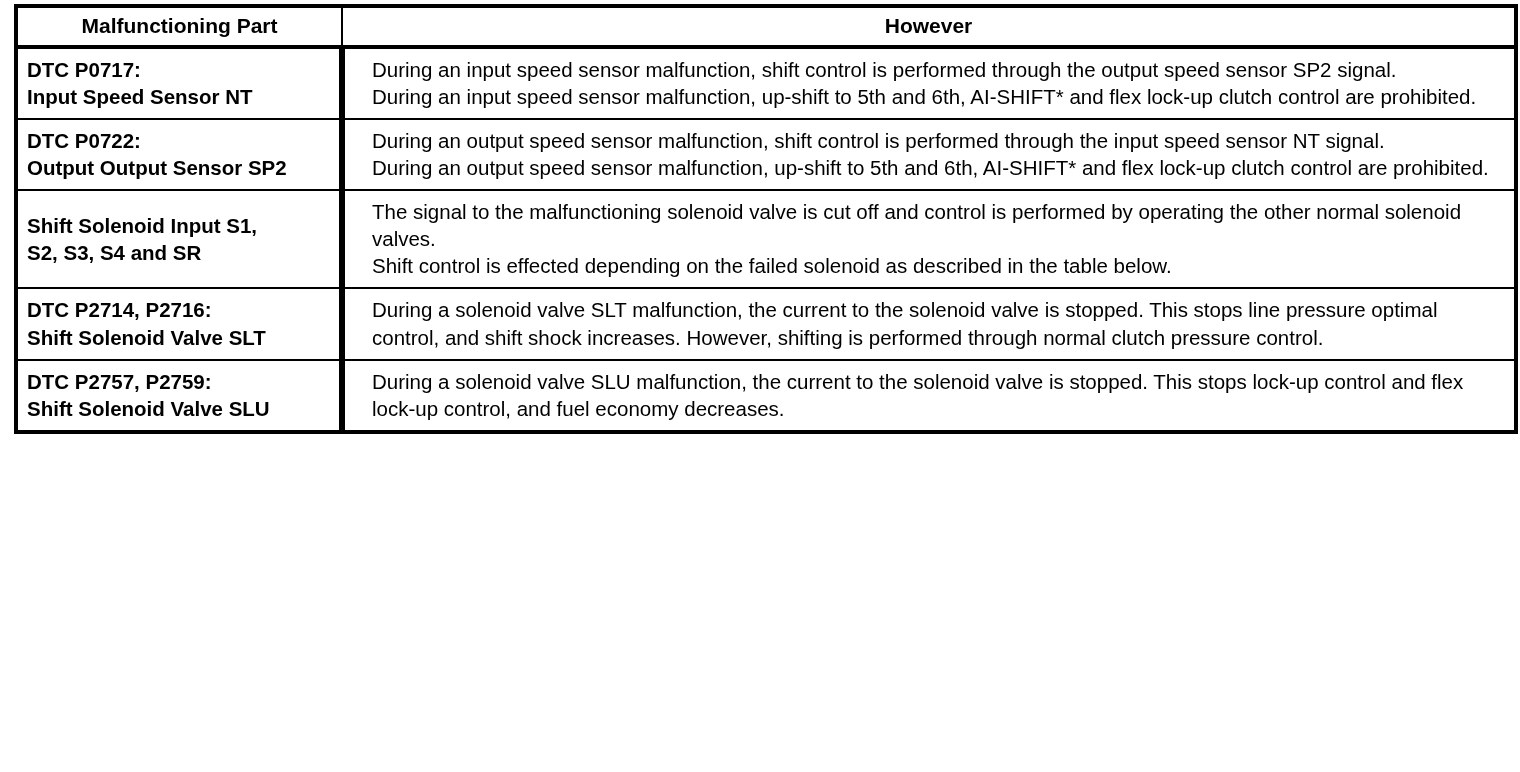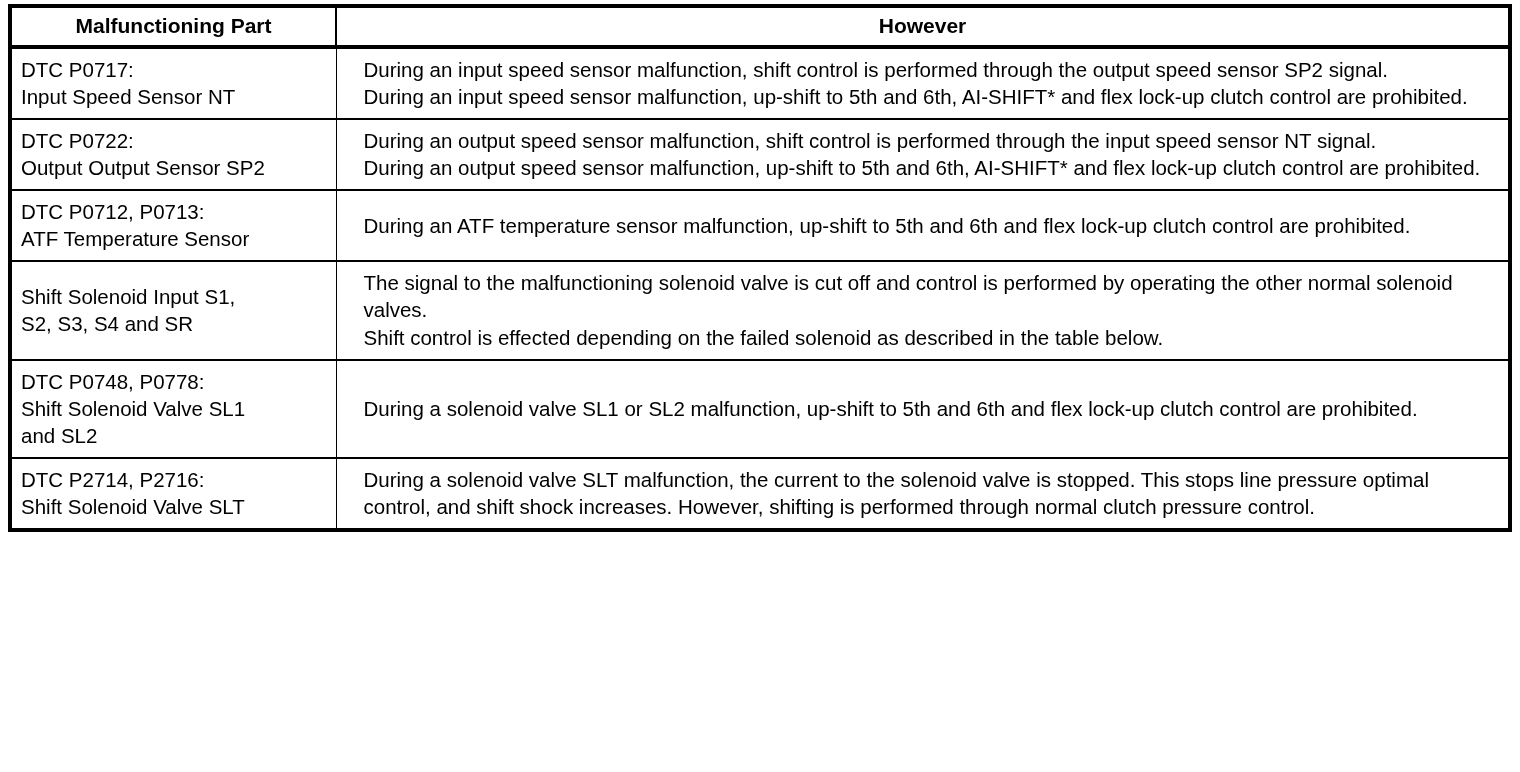--- a/index.html
+++ b/index.html
@@ -17,21 +17,21 @@
     position: relative;
     width: 1520px;
     height: 772px;
     background: #ffffff;
     overflow: hidden;
   }
 
   
   .dtc-table {
     position: absolute;
-    left: 8px;
+    left: 14px;
     top: 4px;
     width: 1364px;
     border-collapse: collapse;
     table-layout: fixed;
     border: 4px solid #000000;
   }
 
   .dtc-table col.c-part  { width: 326px; }
   .dtc-table col.c-func  { width: 1174px; }
 
@@ -58,22 +58,23 @@
     font-size: 20.5px;
     line-height: 1.32;
     vertical-align: middle;
     text-align: left;
     box-sizing: border-box;
   }
   tbody tr:first-child td {
     border-top: none;
   }
   tbody td.td-part {
-    border-right: 1px solid #000000;
+    border-right: 6px solid #000000;
     white-space: pre-line;
+    font-weight: bold;
   }
   tbody td.td-func {
     white-space: pre-line;
     padding-left: 27px;
     padding-right: 8px;
   }
 </style>
 </head>
 <body>
 
@@ -97,37 +98,31 @@
         <td class="td-func">During an input speed sensor malfunction, shift control is performed through the output speed sensor SP2 signal.
 During an input speed sensor malfunction, up-shift to 5th and 6th, AI-SHIFT* and flex lock-up clutch control are prohibited.</td>
       </tr>
       <tr>
         <td class="td-part">DTC P0722:
 Output Output Sensor SP2</td>
         <td class="td-func">During an output speed sensor malfunction, shift control is performed through the input speed sensor NT signal.
 During an output speed sensor malfunction, up-shift to 5th and 6th, AI-SHIFT* and flex lock-up clutch control are prohibited.</td>
       </tr>
       <tr>
-        <td class="td-part">DTC P0712, P0713:
-ATF Temperature Sensor</td>
-        <td class="td-func">During an ATF temperature sensor malfunction, up-shift to 5th and 6th and flex lock-up clutch control are prohibited.</td>
-      </tr>
-      <tr>
         <td class="td-part">Shift Solenoid Input S1,
 S2, S3, S4 and SR</td>
         <td class="td-func">The signal to the malfunctioning solenoid valve is cut off and control is performed by operating the other normal solenoid valves.
 Shift control is effected depending on the failed solenoid as described in the table below.</td>
       </tr>
       <tr>
-        <td class="td-part">DTC P0748, P0778:
-Shift Solenoid Valve SL1
-and SL2</td>
-        <td class="td-func">During a solenoid valve SL1 or SL2 malfunction, up-shift to 5th and 6th and flex lock-up clutch control are prohibited.</td>
-      </tr>
-      <tr>
         <td class="td-part">DTC P2714, P2716:
 Shift Solenoid Valve SLT</td>
         <td class="td-func">During a solenoid valve SLT malfunction, the current to the solenoid valve is stopped. This stops line pressure optimal control, and shift shock increases. However, shifting is performed through normal clutch pressure control.</td>
+      </tr>
+      <tr>
+        <td class="td-part">DTC P2757, P2759:
+Shift Solenoid Valve SLU</td>
+        <td class="td-func">During a solenoid valve SLU malfunction, the current to the solenoid valve is stopped. This stops lock-up control and flex lock-up control, and fuel economy decreases.</td>
       </tr>
     </tbody>
   </table>
 
 </div>
 
 </body></html>

